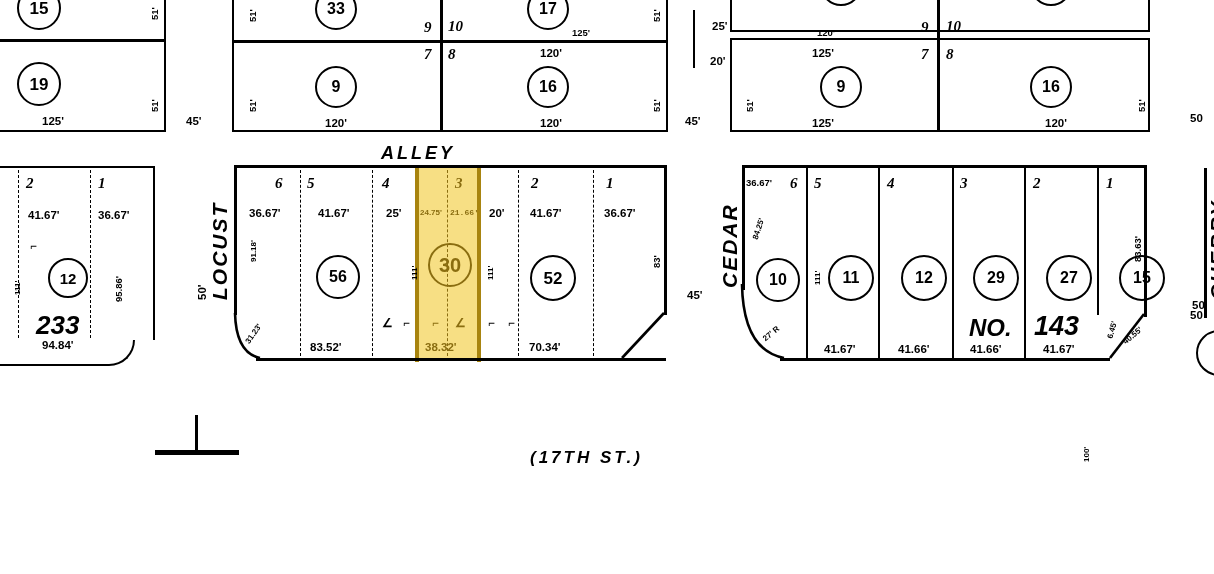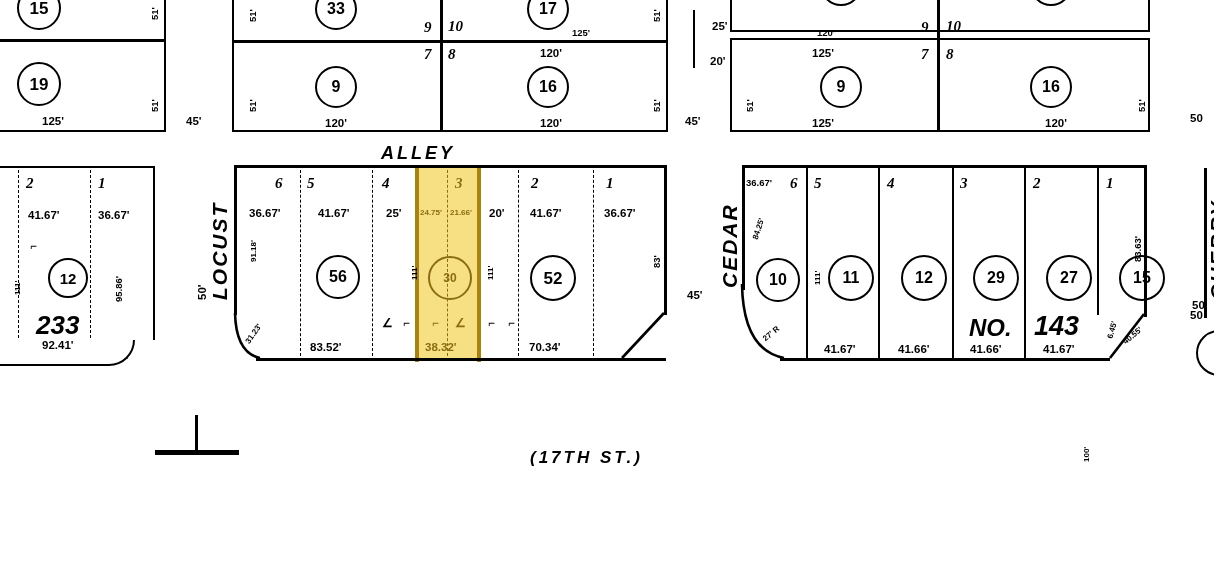--- a/index.html
+++ b/index.html
@@ -158,21 +158,21 @@
 
   <div class="dim" style="left:28px;top:210px;">41.67'</div>
   <div class="dim" style="left:98px;top:210px;">36.67'</div>
 
   <div class="pcirc" style="left:48px;top:258px;width:36px;height:36px;font-size:15px;">12</div>
 
   <div class="dim sm rot90" style="left:114px;top:302px;">95.86'</div>
   <div class="dim xs rot90" style="left:14px;top:295px;">111'</div>
 
   <div class="bigtxt" style="left:36px;top:312px;font-size:26px;">233</div>
-  <div class="dim" style="left:42px;top:340px;">92.41'</div>
+  <div class="dim" style="left:42px;top:340px;">94.84'</div>
 
   <div class="arrow-mark" style="left:30px;top:240px;">⌐</div>
 
   <div class="hl" style="left:417px;top:167px;width:62px;height:193px;"></div>
   <div class="hl-edge-l" style="left:415px;top:165px;height:197px;"></div>
   <div class="hl-edge-r" style="left:477px;top:165px;height:197px;"></div>
 
   <div class="line-h" style="left:234px;top:165px;width:432px;"></div>
   <div class="line-v" style="left:234px;top:165px;height:150px;"></div>
   <div class="line-h" style="left:256px;top:358px;width:410px;"></div>
@@ -196,27 +196,27 @@
   <div class="lotno" style="left:307px;top:176px;">5</div>
   <div class="lotno" style="left:382px;top:176px;">4</div>
   <div class="lotno gold" style="left:455px;top:176px;">3</div>
   <div class="lotno" style="left:531px;top:176px;">2</div>
   <div class="lotno" style="left:606px;top:176px;">1</div>
 
   <div class="dim" style="left:249px;top:208px;">36.67'</div>
   <div class="dim" style="left:318px;top:208px;">41.67'</div>
   <div class="dim" style="left:386px;top:208px;">25'</div>
   <div class="dim xs gold" style="left:420px;top:209px;">24.75'</div>
-  <div class="dim xs gold" style="left:450px;top:209px;">21.66'</div>
+  <div class="dim xs gold" style="left:450px;top:209px;font-family:Liberation Mono, monospace;">21.66'</div>
   <div class="dim" style="left:489px;top:208px;">20'</div>
   <div class="dim" style="left:530px;top:208px;">41.67'</div>
   <div class="dim" style="left:604px;top:208px;">36.67'</div>
 
   <div class="pcirc" style="left:316px;top:255px;width:40px;height:40px;font-size:16px;">56</div>
-  <div class="pcirc gold" style="left:428px;top:256px;width:40px;height:40px;font-size:12px;">30</div>
+  <div class="pcirc gold" style="left:428px;top:243px;width:40px;height:40px;font-size:20px;">30</div>
   <div class="pcirc" style="left:530px;top:255px;width:42px;height:42px;font-size:17px;">52</div>
 
   <div class="dim xs rot90" style="left:250px;top:262px;">91.18'</div>
   <div class="dim xs rotn" style="left:243px;top:330px;transform:rotate(-55deg);">31.23'</div>
   <div class="dim xs rot90" style="left:411px;top:280px;">111'</div>
   <div class="dim xs rot90" style="left:487px;top:280px;">111'</div>
   <div class="dim sm rot90" style="left:652px;top:268px;">83'</div>
 
   <div class="arrow-mark" style="left:382px;top:317px;">∠</div>
   <div class="arrow-mark" style="left:403px;top:317px;">⌐</div>

